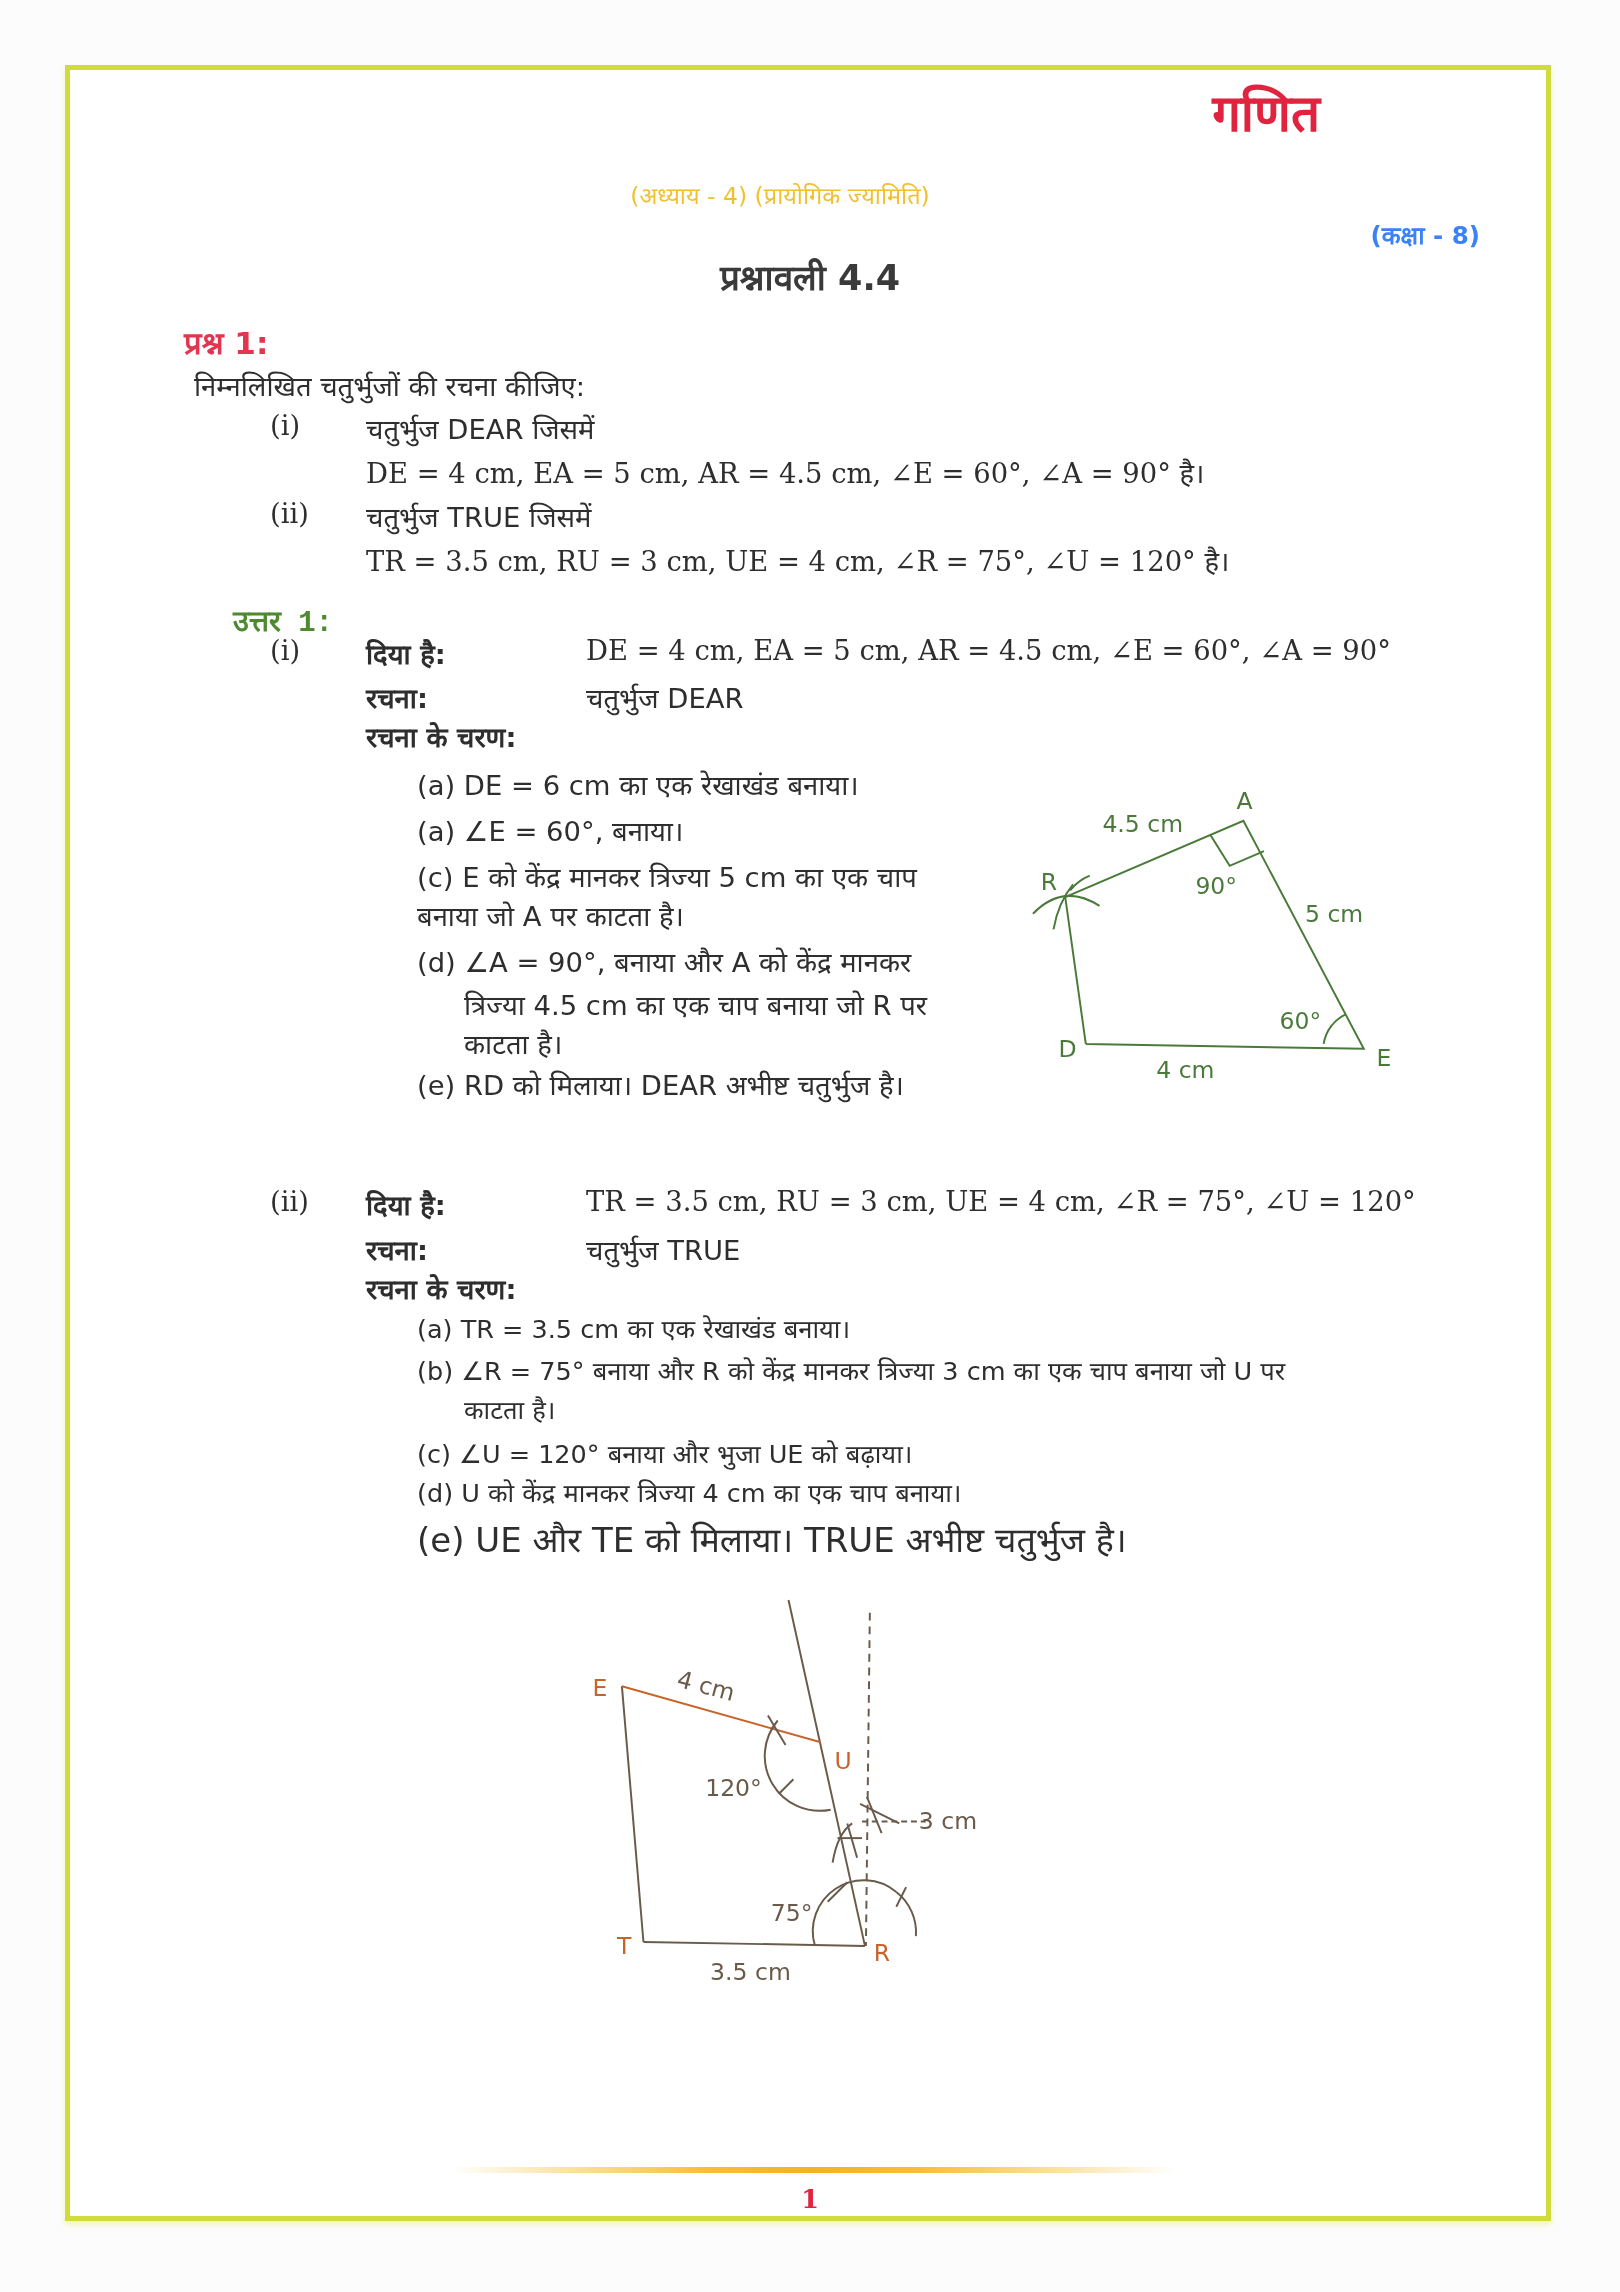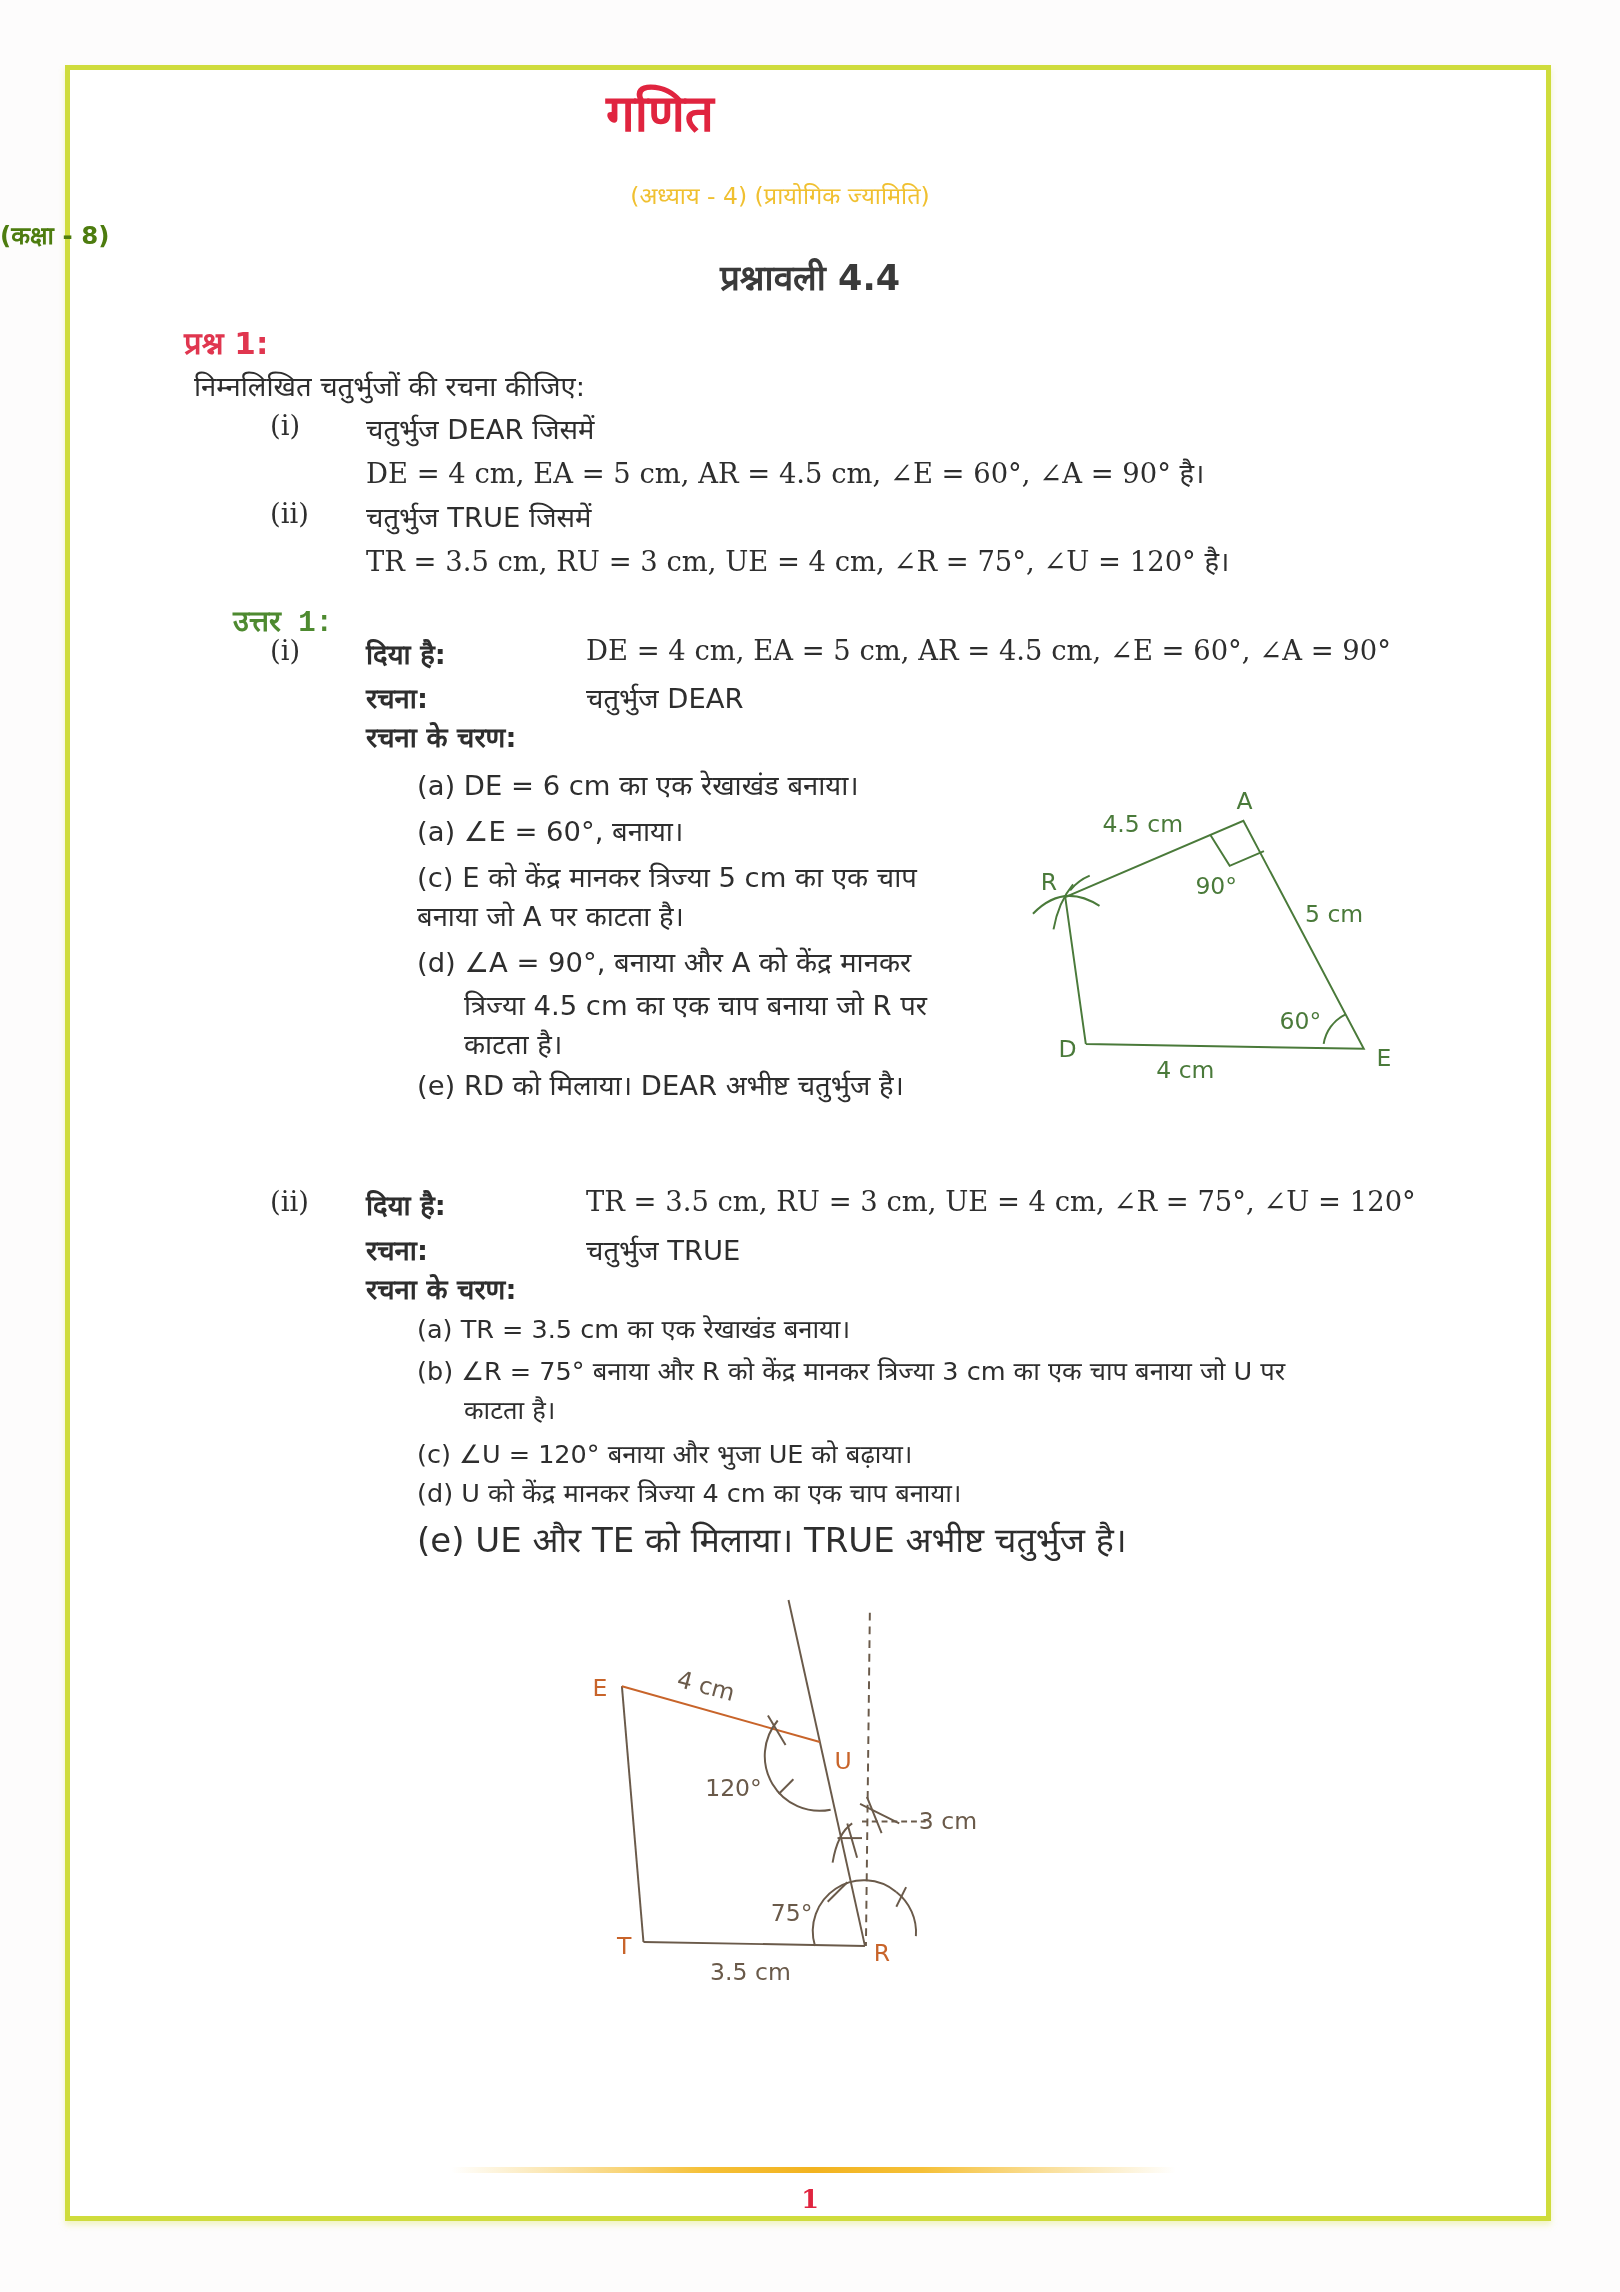--- a/index.html
+++ b/index.html
@@ -22,39 +22,39 @@
       width: 1486px;
       height: 2156px;
       border: 5.9px solid #cfdc3c;
       box-shadow: 0 3.9px 5.9px rgba(220, 230, 90, 0.35);
       background: #ffffff;
       box-sizing: border-box;
     }
     .abs { position: absolute; white-space: nowrap; }
 
     .title {
-      left: 0; width: 1320px; text-align: center;
+      left: 0; width: 1320px; text-align: right;
       top: 76px;
       font-family: "DejaVu Sans", sans-serif;
       font-size: 51px; font-weight: bold;
       color: #e0243f;
     }
     .chapter-line {
       left: 0; width: 1560px; text-align: center;
       top: 179px;
       font-family: "DejaVu Sans", sans-serif;
       font-size: 23.5px;
       color: #f0c030;
     }
     .class-line {
-      left: 0; width: 1480px; text-align: left;
+      left: 0; width: 1480px; text-align: right;
       top: 218px;
       font-family: "DejaVu Sans", sans-serif;
       font-size: 24.5px; font-weight: bold;
-      color: #4d7c0f;
+      color: #3b82f6;
     }
     .exercise-title {
       left: 0; width: 1620px; text-align: center;
       top: 253px;
       font-family: "DejaVu Sans", sans-serif;
       font-size: 35px; font-weight: bold;
       color: #3a3a3a;
     }
 
     .q-label {

